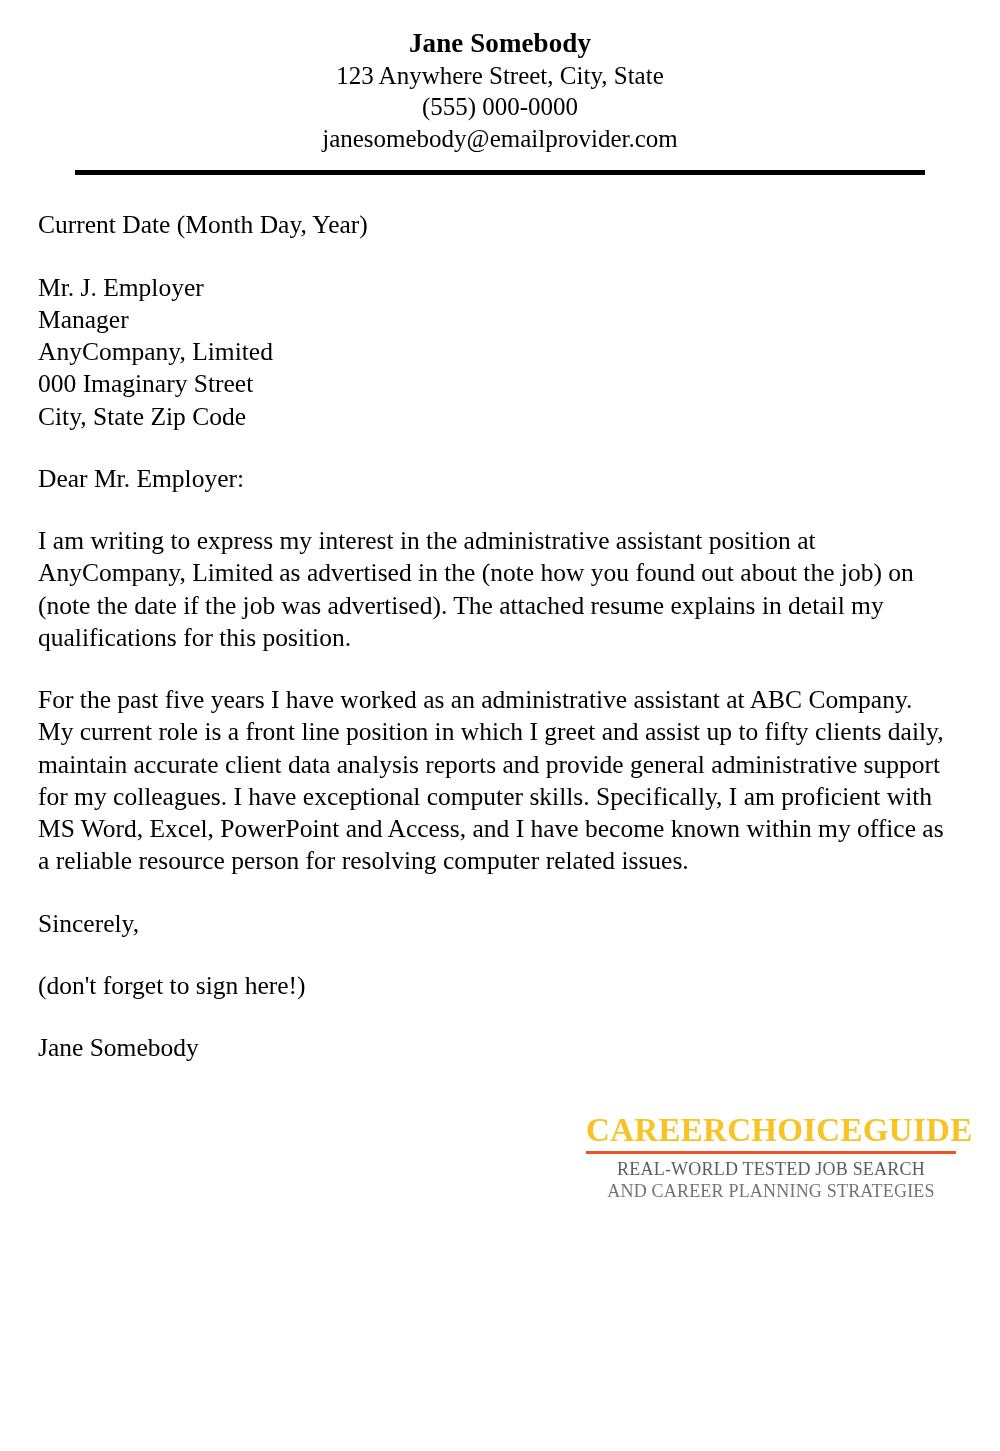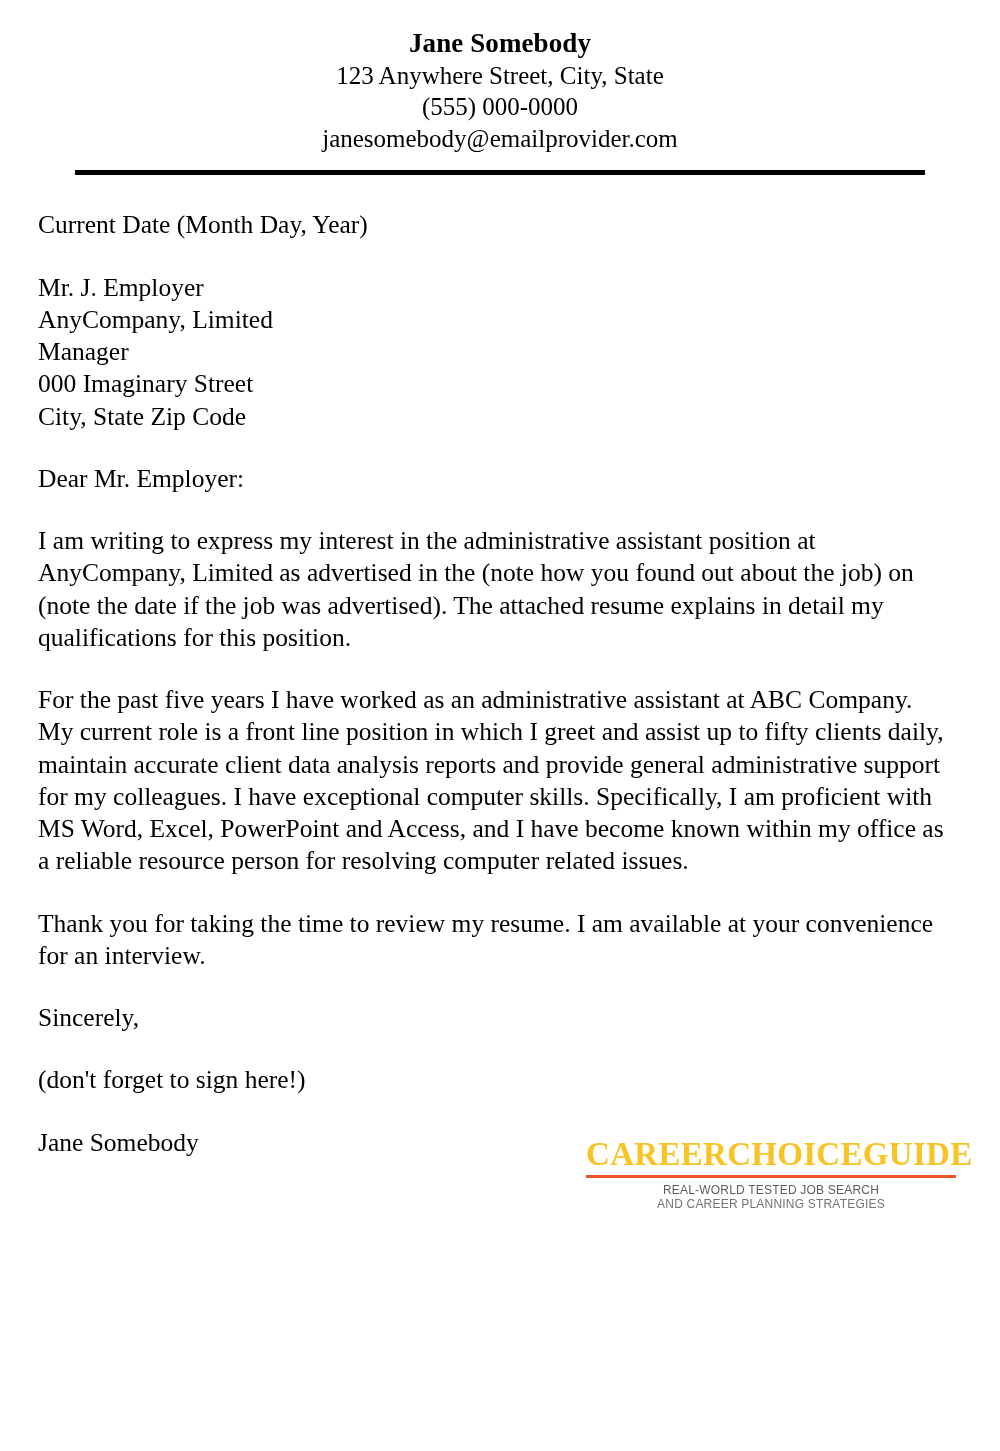--- a/index.html
+++ b/index.html
@@ -58,42 +58,42 @@
     line-height: 1.265;
     margin: 0 0 30px 0;
     max-width: 915px;
   }
   .sig-block { margin-bottom: 0; }
 
   
   .logo {
     position: absolute;
     right: 44px;
-    bottom: 69px;
+    bottom: 78px;
     width: 370px;
     text-align: center;
   }
   .logo-wordmark {
     font-family: "Liberation Serif", "DejaVu Serif", serif;
     font-size: 33px;
     font-weight: bold;
     letter-spacing: 0.3px;
     color: #F7C325;
     line-height: 1.05;
     white-space: nowrap;
   }
   .logo-rule {
     margin: 3px auto 5px auto;
     width: 100%;
     height: 3px;
     background: #EC5526;
   }
   .logo-tagline {
-    font-family: Liberation Sans, sans-serif;
-    font-size: 12px;
+    font-family: Liberation Serif, serif;
+    font-size: 18px;
     letter-spacing: 0.2px;
     color: #5C5C5C;
     line-height: 1.22;
     white-space: nowrap;
   }
 </style>
 </head>
 <body>
 
 <div class="page">
@@ -105,31 +105,30 @@
     <div class="letterhead-line">janesomebody@emailprovider.com</div>
     <div class="header-rule"></div>
   </div>
 
   <div class="letter-body">
 
     <div class="block">Current Date (Month Day, Year)</div>
 
     <div class="block">
       <span class="addr-line">Mr. J. Employer</span>
+      <span class="addr-line">Manager</span>
       <span class="addr-line">AnyCompany, Limited</span>
-      <span class="addr-line">Manager</span>
       <span class="addr-line">000 Imaginary Street</span>
       <span class="addr-line">City, State Zip Code</span>
     </div>
 
     <div class="block">Dear Mr. Employer:</div>
 
     <p class="para">I am writing to express my interest in the administrative assistant position at AnyCompany, Limited as advertised in the (note how you found out about the job) on (note the date if the job was advertised). The attached resume explains in detail my qualifications for this position.</p>
     <p class="para">For the past five years I have worked as an administrative assistant at ABC Company. My current role is a front line position in which I greet and assist up to fifty clients daily, maintain accurate client data analysis reports and provide general administrative support for my colleagues. I have exceptional computer skills. Specifically, I am proficient with MS Word, Excel, PowerPoint and Access, and I have become known within my office as a reliable resource person for resolving computer related issues.</p>
-    <p class="para">Thank you for taking the time to review my resume. I am available at your convenience for an interview.</p>
 
     <div class="block">Sincerely,</div>
 
     <div class="block">(don't forget to sign here!)</div>
 
     <div class="block sig-block">
       <span class="addr-line">Jane Somebody</span>
     </div>
 
   </div>

